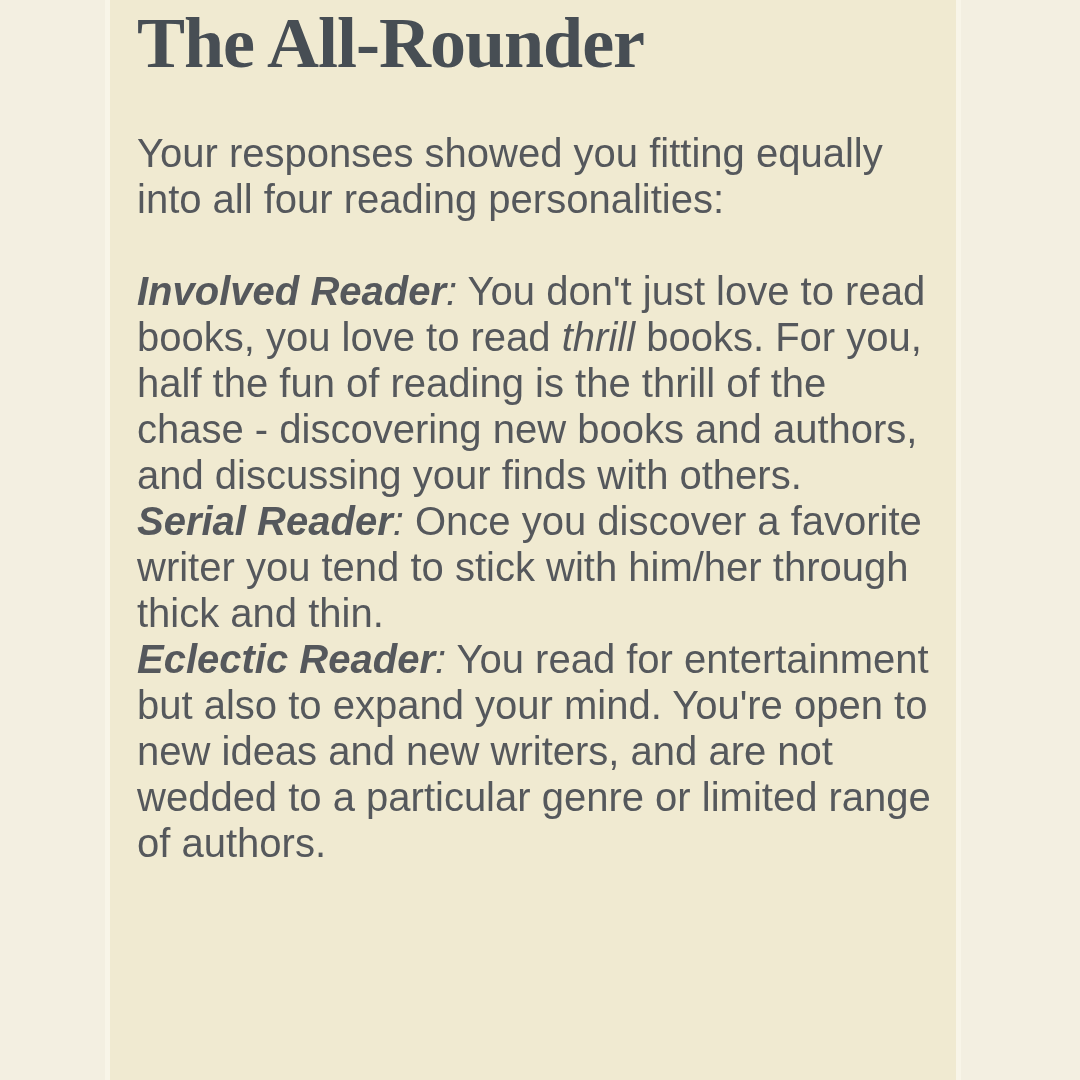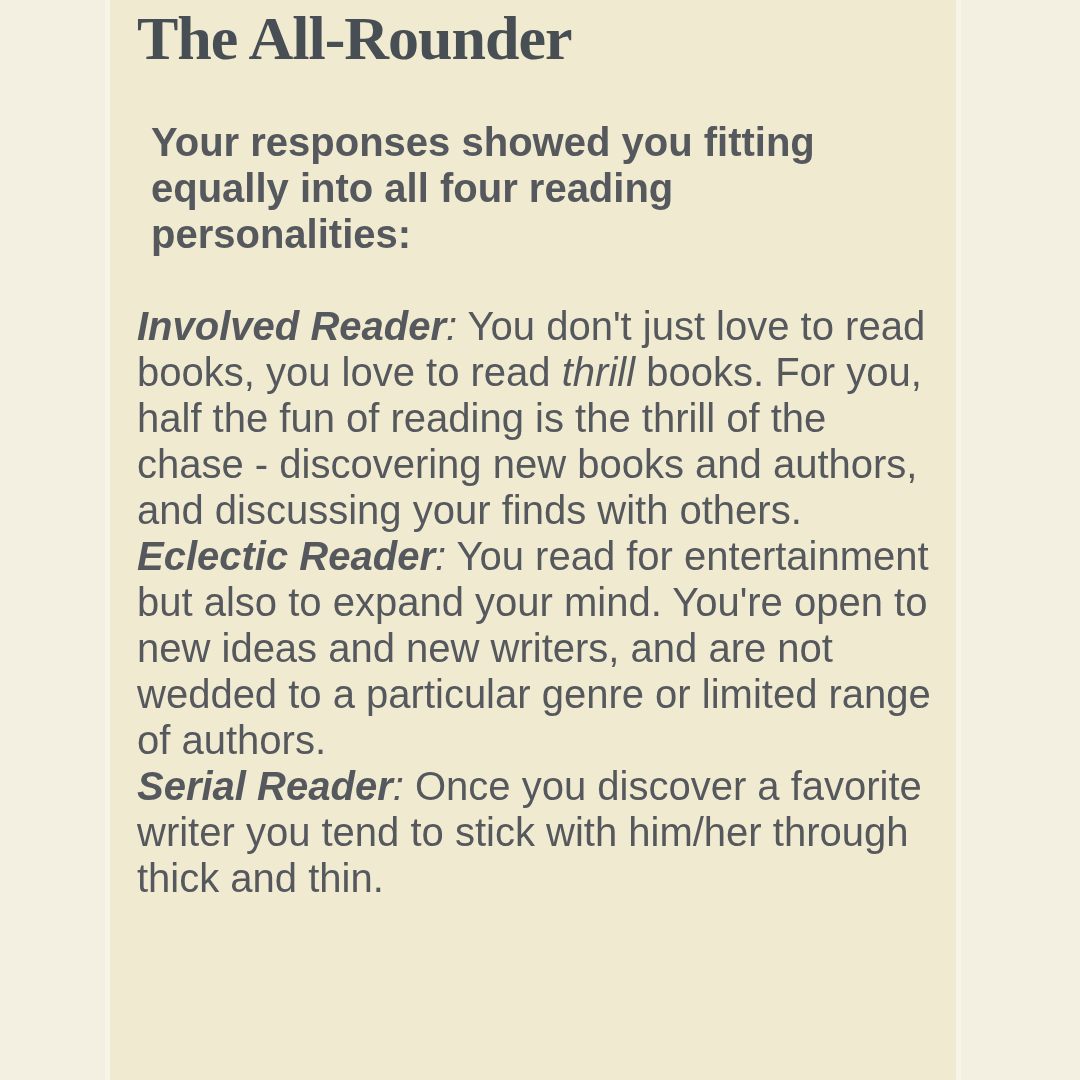--- a/index.html
+++ b/index.html
@@ -31,35 +31,34 @@
     width: 856px;
     min-height: 1080px;
     background: var(--content-bg);
     border-left: 5px solid var(--seam);
     border-right: 5px solid var(--seam);
     padding: 6px 20px 30px 27px;
   }
   .result-title {
     font-family: "Liberation Serif", "DejaVu Serif", serif;
     font-weight: 700;
-    font-size: 62px;
+    font-size: 72px;
     line-height: 1.05;
     letter-spacing: -1px;
     color: var(--title-color);
     margin: 0 0 48px 0;
   }
   .body-text {
     font-size: 40px;
     line-height: 46px;
     color: var(--body-color);
   }
   .intro {
-    margin: 0 0 46px 14px;
+    margin: 0 0 46px 0;
     max-width: 804px;
-    font-weight: bold;
   }
   .personality {
     margin: 0;
     max-width: 804px;
   }
   .lead {
     font-weight: 700;
     font-style: italic;
   }
   .sep {
@@ -71,17 +70,17 @@
 </style>
 </head>
 <body>
 
 <div class="page">
   <div class="content">
     <h1 class="result-title">The All-Rounder</h1>
     <p class="body-text intro">Your responses showed you fitting equally into all four reading personalities:</p>
     <div class="body-text" id="personalities">
         <p class="personality"><span class="lead">Involved Reader</span><span class="sep">:</span><span class="seg-normal"> You don't just love to read books, you love to read </span><span class="seg-italic">thrill</span><span class="seg-normal"> books. For you, half the fun of reading is the thrill of the chase - discovering new books and authors, and discussing your finds with others.</span></p>
+        <p class="personality"><span class="lead">Serial Reader</span><span class="sep">:</span><span class="seg-normal"> Once you discover a favorite writer you tend to stick with him/her through thick and thin.</span></p>
         <p class="personality"><span class="lead">Eclectic Reader</span><span class="sep">:</span><span class="seg-normal"> You read for entertainment but also to expand your mind. You're open to new ideas and new writers, and are not wedded to a particular genre or limited range of authors.</span></p>
-        <p class="personality"><span class="lead">Serial Reader</span><span class="sep">:</span><span class="seg-normal"> Once you discover a favorite writer you tend to stick with him/her through thick and thin.</span></p>
       </div>
   </div>
 </div>
 
 </body></html>

